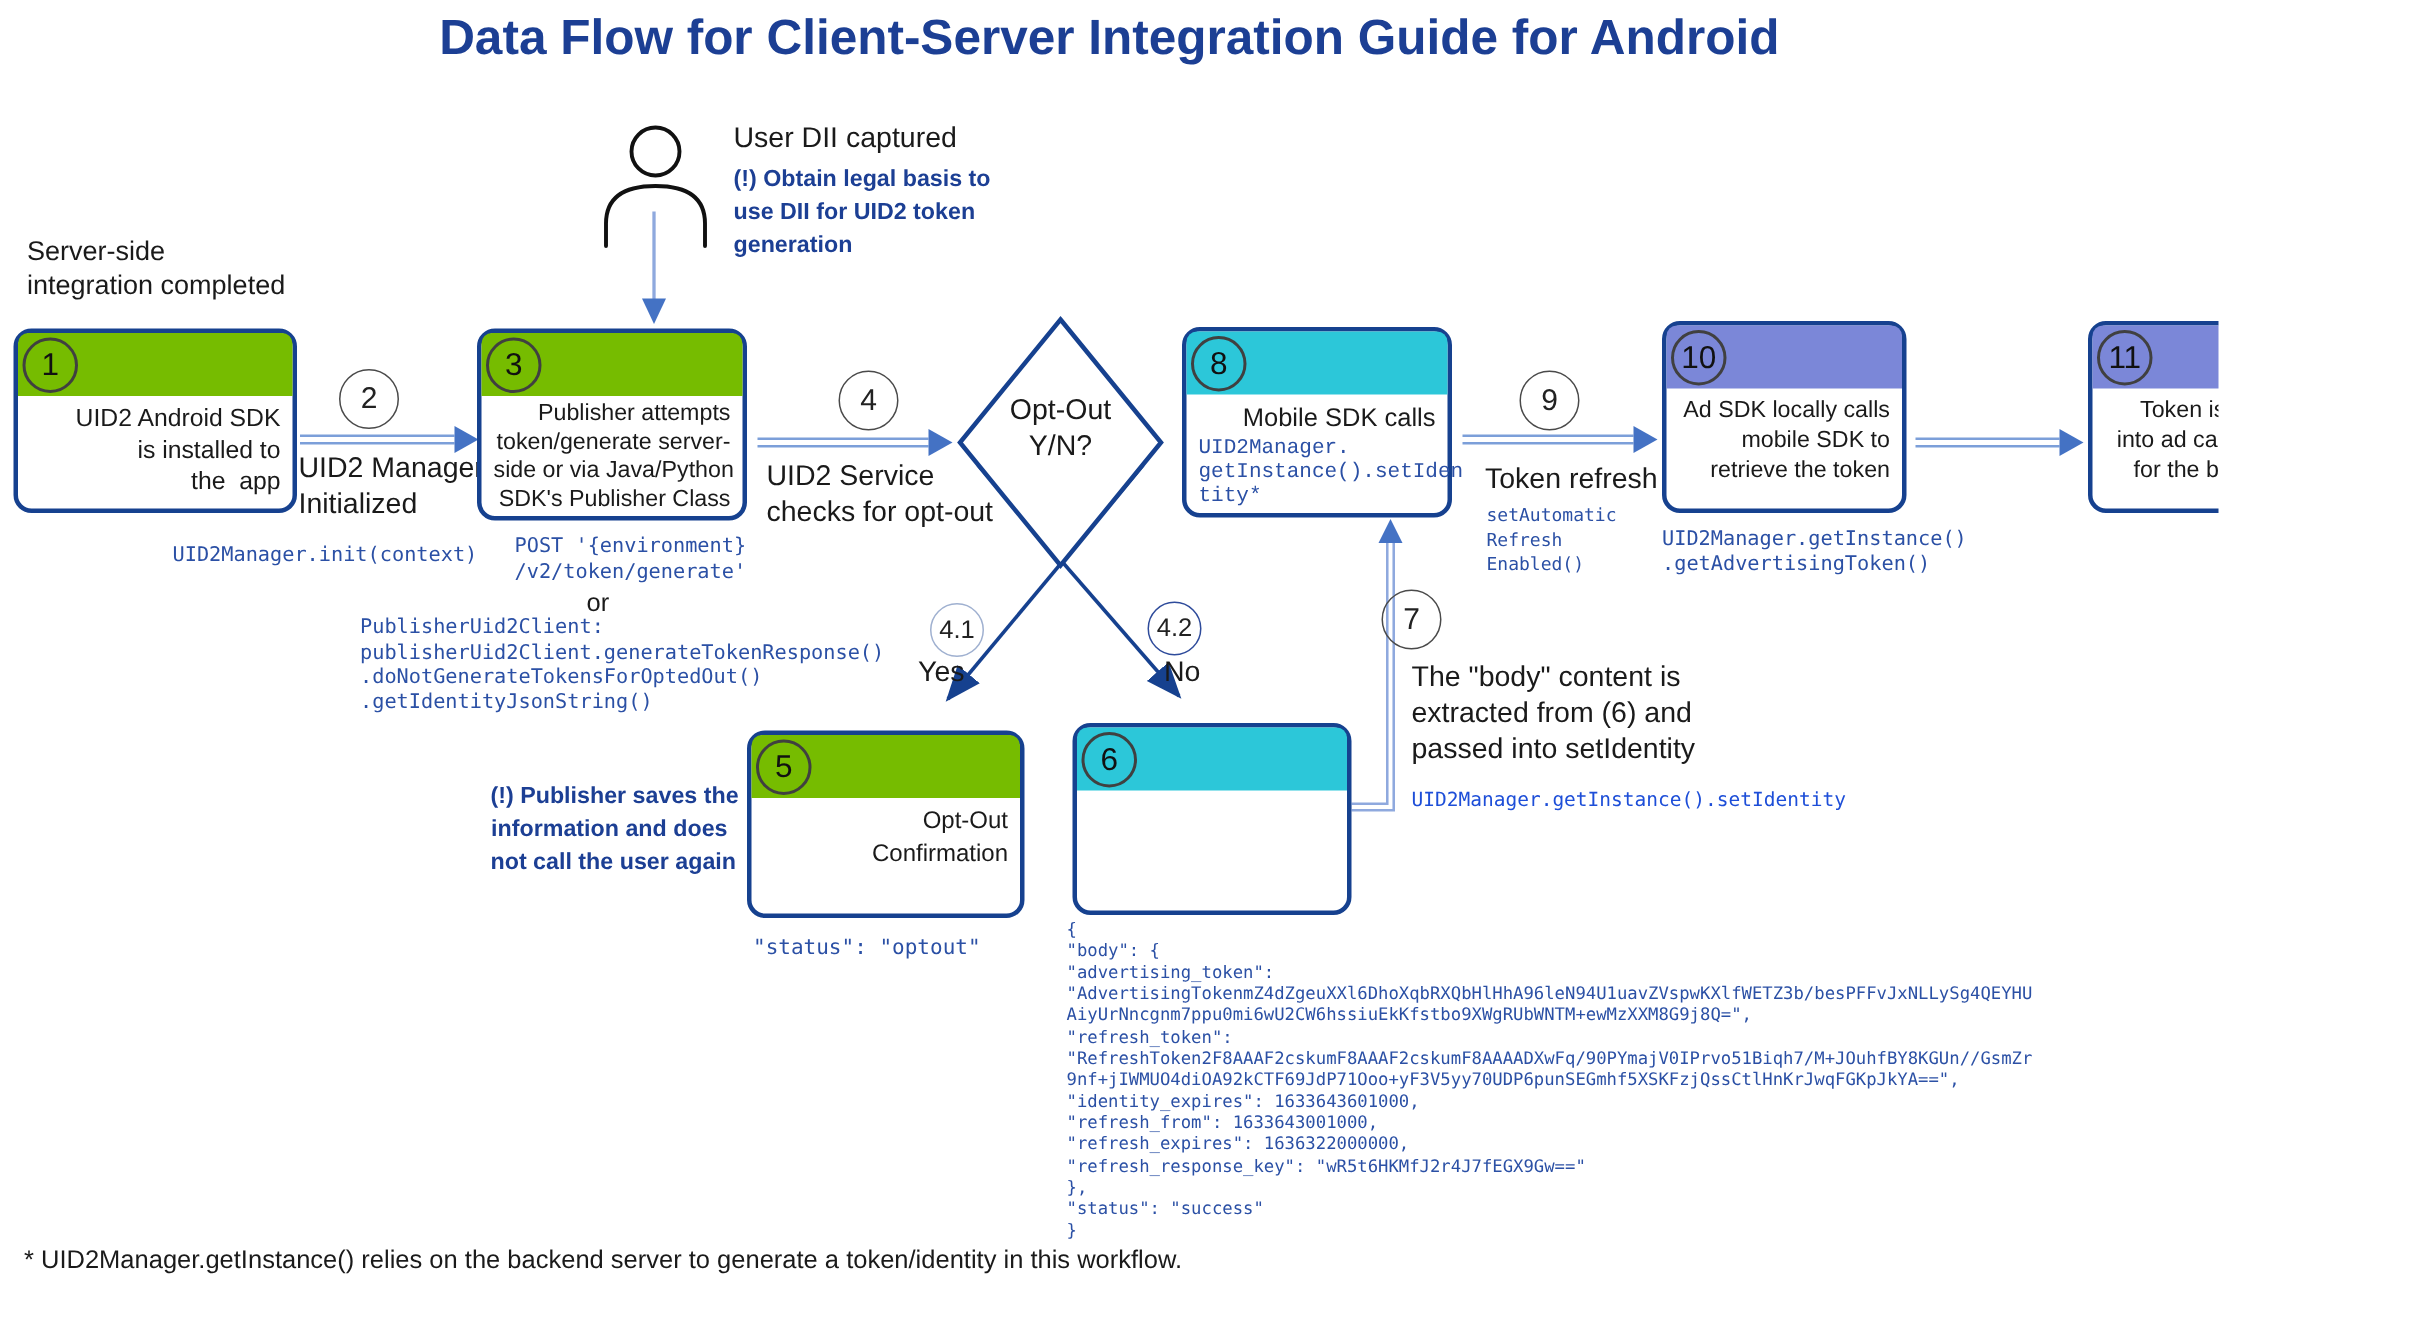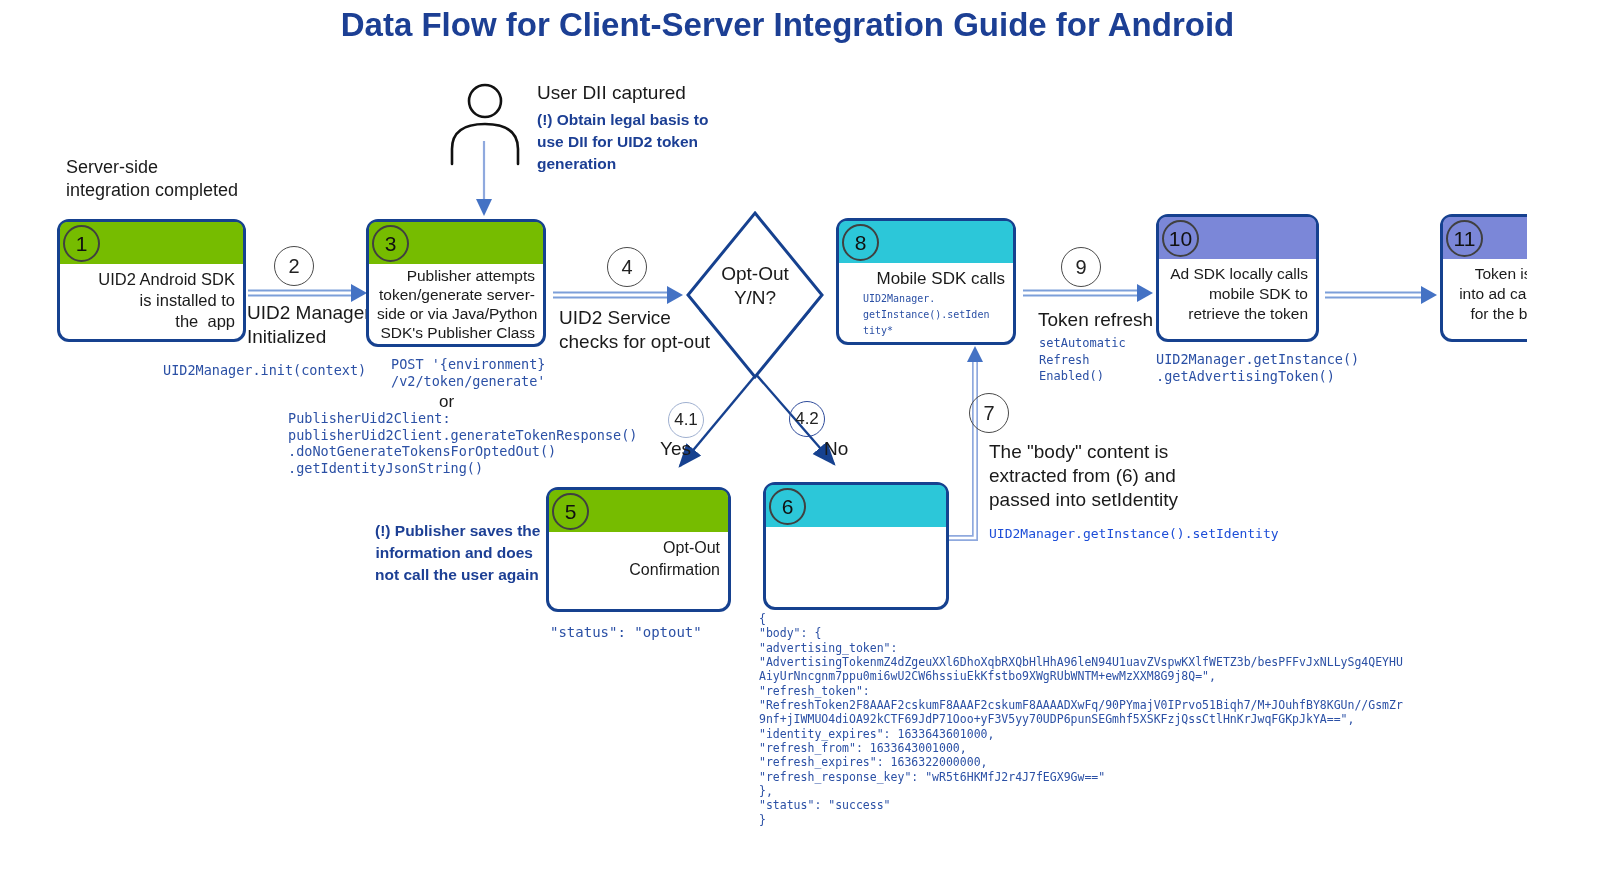--- a/index.html
+++ b/index.html
@@ -1,17 +1,17 @@
 <!DOCTYPE html>
 <html><head>
 <meta charset="utf-8">
 <style>
   html,body{margin:0;padding:0;background:#fff;}
   .canvas{position:relative;width:1479px;height:885px;background:#ffffff;
-          font-family:"Liberation Sans",sans-serif;color:#1a1a1a;overflow:hidden;margin-left:48px;}
+          font-family:"Liberation Sans",sans-serif;color:#1a1a1a;overflow:hidden;}
   .abs{position:absolute;}
   .pre{white-space:pre;}
   .title{left:0;right:0;top:6px;text-align:center;font-size:33px;font-weight:600;color:#1C3F94;}
   .svglayer{position:absolute;left:0;top:0;pointer-events:none;}
   .node{position:absolute;border:3.5px solid #16418F;border-radius:12px;background:#fff;box-sizing:border-box;}
   .hdr{height:42px;border-radius:7px 7px 0 0;}
   .hdr.green{background:#76BC00;}
   .hdr.cyan{background:#2CC7D9;}
   .hdr.slate{background:#7B87D8;}
   .numcircle{position:absolute;left:3px;top:3px;width:33px;height:33px;border:2.2px solid #404040;
@@ -137,21 +137,21 @@
   <div class="abs label" style="left:511px;top:306px;">UID2 Service
 checks for opt-out</div>
 
   <div class="abs label" style="left:657px;top:262px;width:100px;text-align:center;">Opt-Out
 Y/N?</div>
 
   <div class="circ" style="left:620px;top:402px;width:34px;height:34px;font-size:17px;border-color:#9FB0D0;">
       <span>4.1</span>
     </div>
   <div class="abs label" style="left:612px;top:437px;">Yes</div>
-  <div class="circ" style="left:741px;top:401px;width:34px;height:34px;font-size:17px;border-color:#2E4B9B;">
+  <div class="circ" style="left:765px;top:401px;width:34px;height:34px;font-size:17px;border-color:#2E4B9B;">
       <span>4.2</span>
     </div>
   <div class="abs label" style="left:776px;top:437px;">No</div>
 
   <div class="node" style="left:498px;top:487px;width:185px;height:125px;">
     <div class="hdr green"></div>
     <div class="numcircle">
         <span>5</span>
       </div>
     <div class="nodetext mid">Opt-Out
@@ -191,21 +191,21 @@
 extracted from (6) and
 passed into setIdentity</div>
   <div class="abs code gray" style="left:941px;top:526px;font-size:13px;">UID2Manager.getInstance().setIdentity</div>
 
   <div class="node" style="left:788px;top:218px;width:180px;height:127px;">
     <div class="hdr cyan"></div>
     <div class="numcircle">
         <span>8</span>
       </div>
     <div class="nodetext" style="font-size:17px;">Mobile SDK calls</div>
-    <div class="code" style="padding:2px 0 0 24px;font-size:10px;line-height:16px;">UID2Manager.
+    <div class="code" style="padding:2px 0 0 8px;font-size:14px;line-height:16px;font-family:Liberation Mono, monospace;">UID2Manager.
 getInstance().setIden
 tity*</div>
   </div>
 
   <div class="circ" style="left:1013px;top:247px;width:38px;height:38px;font-size:20px;">
       <span>9</span>
     </div>
   <div class="abs label" style="left:990px;top:308px;">Token refresh</div>
   <div class="abs code" style="left:991px;top:335px;font-size:12px;line-height:16.5px;">setAutomatic
 Refresh
@@ -226,14 +226,15 @@
   <div class="node" style="left:1392px;top:214px;width:162px;height:128px;">
     <div class="hdr slate"></div>
     <div class="numcircle">
         <span>11</span>
       </div>
     <div class="nodetext" style="font-size:15.5px;line-height:20px;">Token is inserted
 into ad call &amp; ready
 for the bid stream</div>
   </div>
 
+  <div class="abs footnote" style="left:16px;top:830px;">* UID2Manager.getInstance() relies on the backend server to generate a token/identity in this workflow.</div>
 
 </div>
 
 </body></html>

